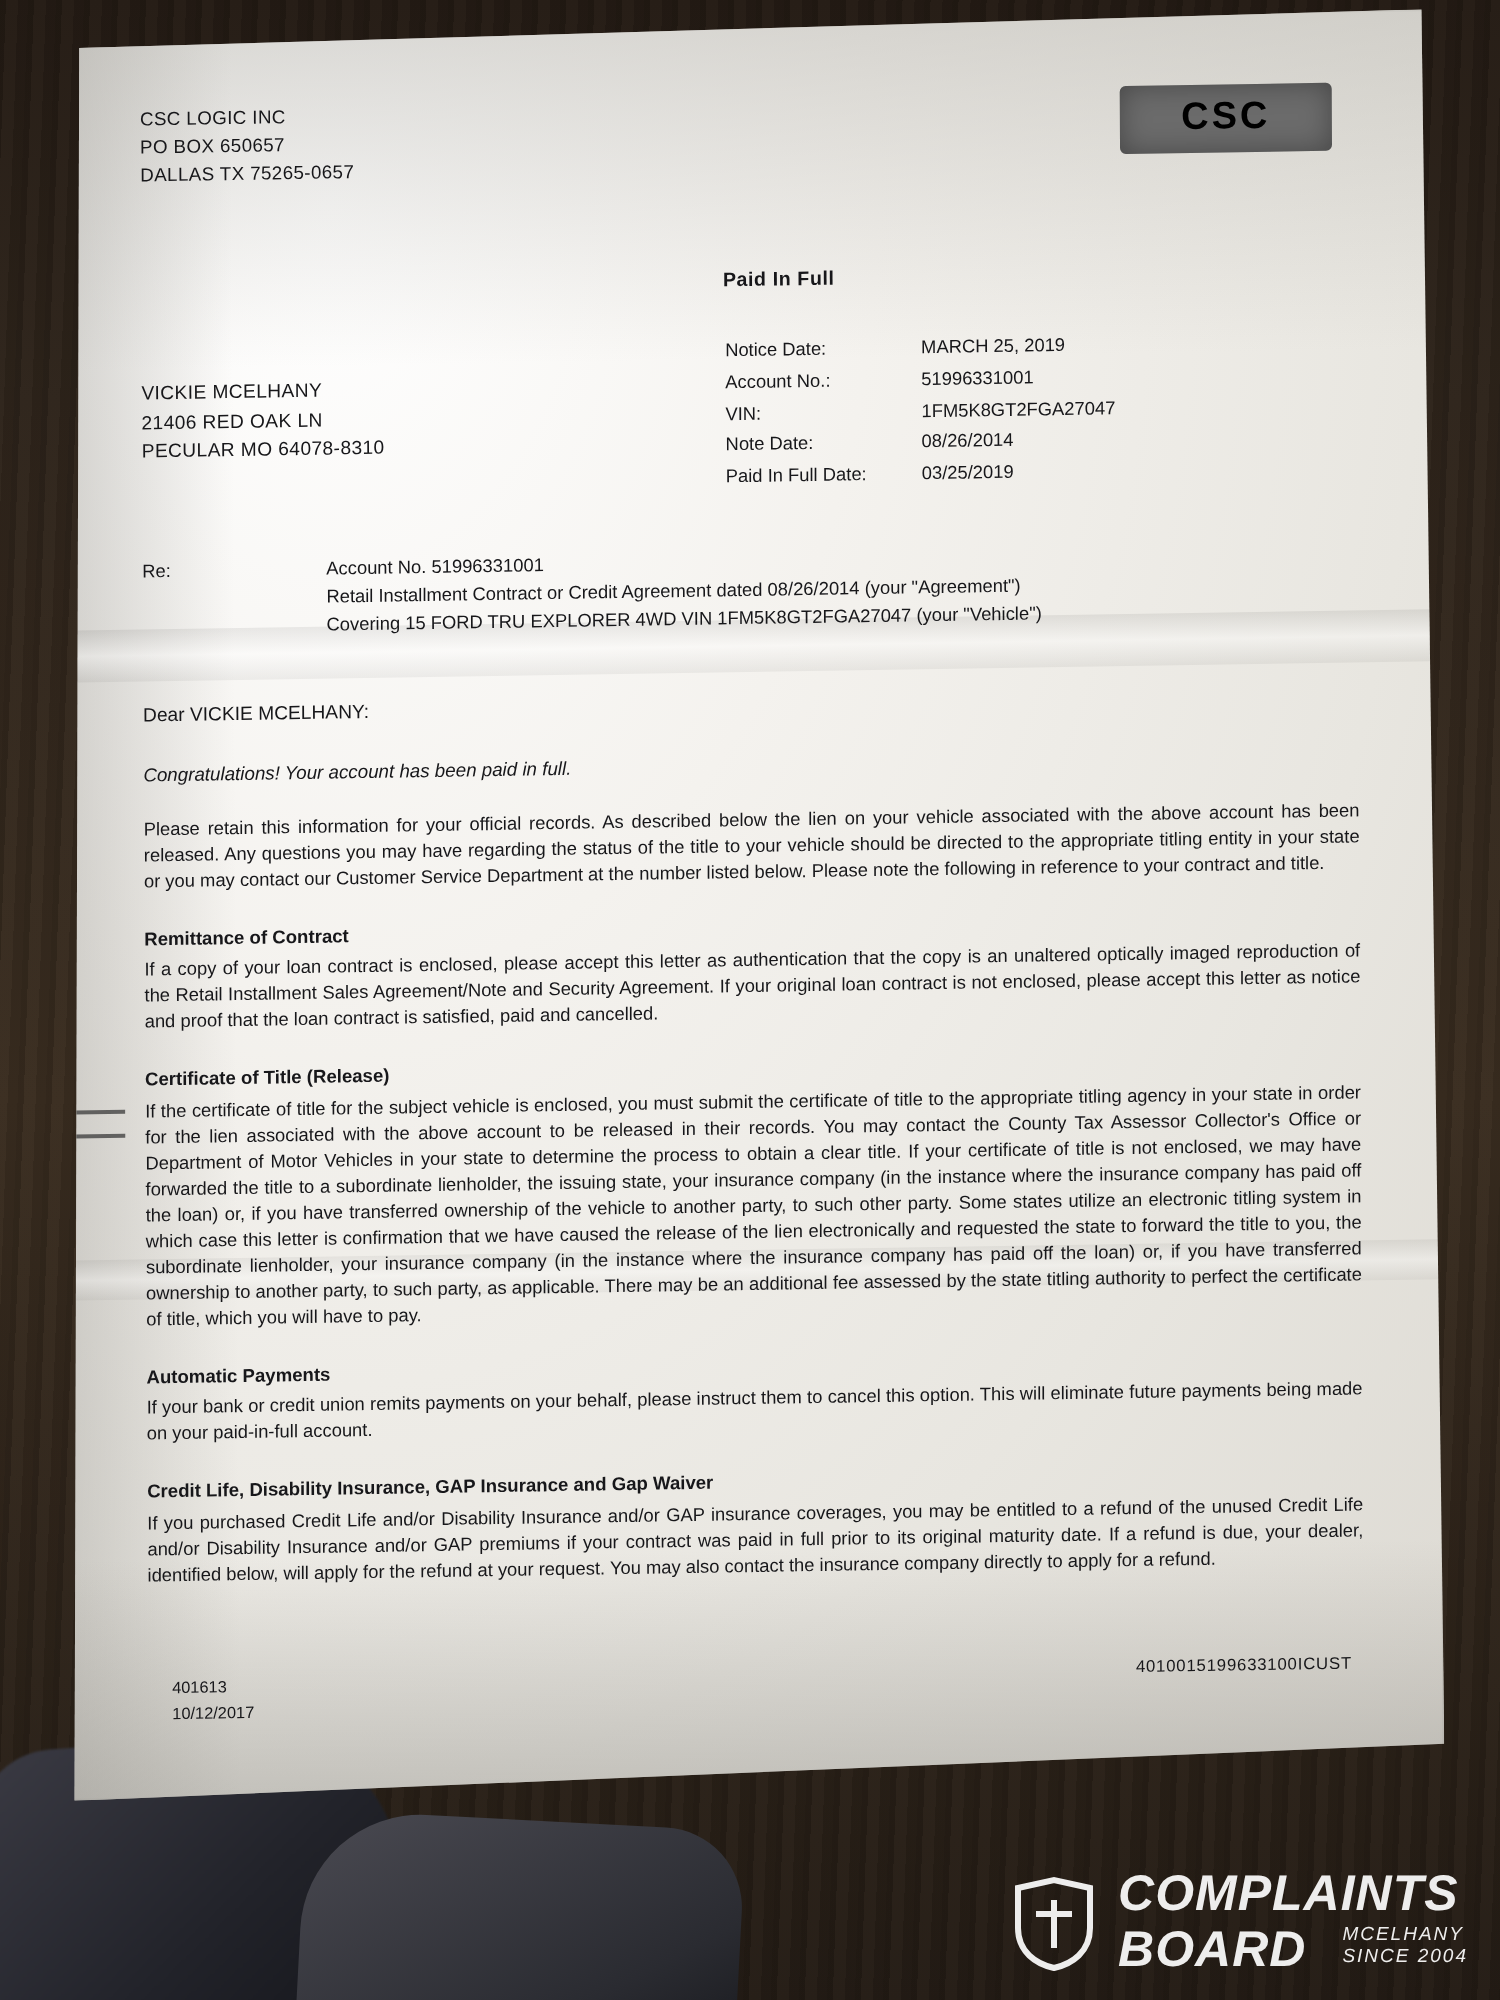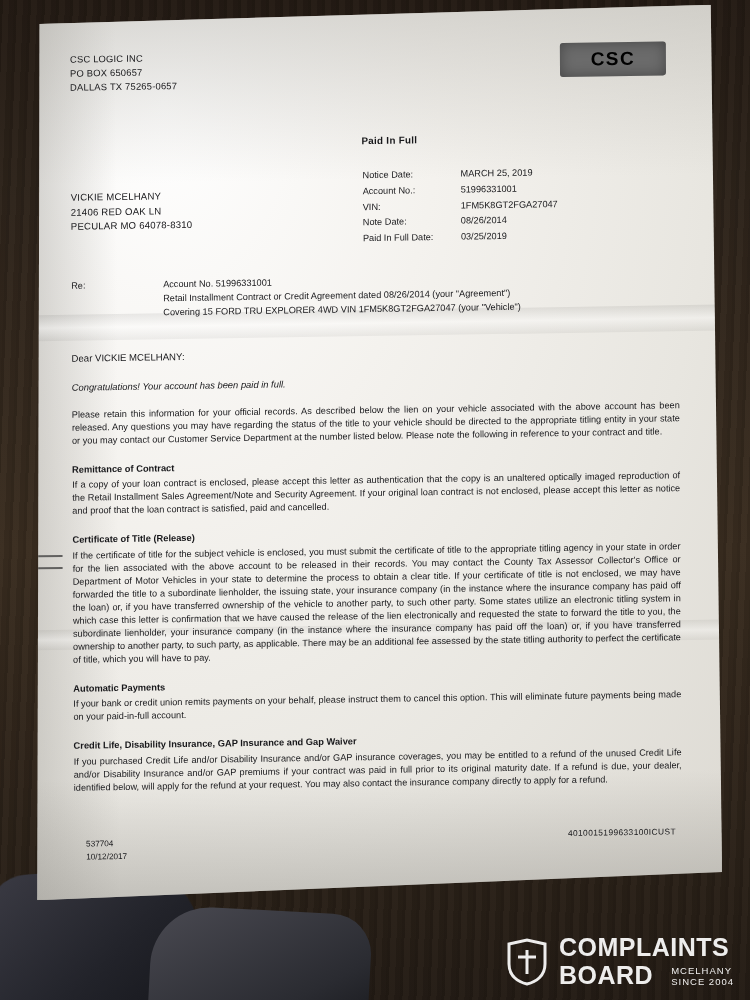--- a/index.html
+++ b/index.html
@@ -210,38 +210,39 @@
 
   
   #watermark {
     position: absolute;
     right: 16px;
     bottom: 12px;
     display: flex;
     align-items: center;
     gap: 10px;
     opacity: .92;
+    font-style: italic;
   }
   #watermark .shield {
     width: 44px; height: 48px;
     position: relative;
   }
   #watermark .wm-text {
     color: #ffffff;
     line-height: 1;
   }
   #watermark .wm-1 {
     font-size: 25px;
     font-weight: bold;
     letter-spacing: .5px;
     display: block;
   }
   #watermark .wm-2row {
     display: flex;
-    align-items: flex-end;
+    align-items: flex-start;
     gap: 18px;
     margin-top: 3px;
   }
   #watermark .wm-2 {
     font-size: 25px;
     font-weight: bold;
     letter-spacing: .5px;
   }
   #watermark .wm-sub {
     font-size: 9.5px;
@@ -334,21 +335,21 @@
       <div class="sec-body">If the certificate of title for the subject vehicle is enclosed, you must submit the certificate of title to the appropriate titling agency in your state in order for the lien associated with the above account to be released in their records. You may contact the County Tax Assessor Collector's Office or Department of Motor Vehicles in your state to determine the process to obtain a clear title. If your certificate of title is not enclosed, we may have forwarded the title to a subordinate lienholder, the issuing state, your insurance company (in the instance where the insurance company has paid off the loan) or, if you have transferred ownership of the vehicle to another party, to such other party. Some states utilize an electronic titling system in which case this letter is confirmation that we have caused the release of the lien electronically and requested the state to forward the title to you, the subordinate lienholder, your insurance company (in the instance where the insurance company has paid off the loan) or, if you have transferred ownership to another party, to such party, as applicable. There may be an additional fee assessed by the state titling authority to perfect the certificate of title, which you will have to pay.</div>
 
       <div class="sec-title">Automatic Payments</div>
       <div class="sec-body">If your bank or credit union remits payments on your behalf, please instruct them to cancel this option. This will eliminate future payments being made on your paid-in-full account.</div>
 
       <div class="sec-title">Credit Life, Disability Insurance, GAP Insurance and Gap Waiver</div>
       <div class="sec-body">If you purchased Credit Life and/or Disability Insurance and/or GAP insurance coverages, you may be entitled to a refund of the unused Credit Life and/or Disability Insurance and/or GAP premiums if your contract was paid in full prior to its original maturity date. If a refund is due, your dealer, identified below, will apply for the refund at your request. You may also contact the insurance company directly to apply for a refund.</div>
 
       <div class="footer-code">4010015199633100ICUST</div>
       <div class="footer-left">
-        <div>537704</div>
+        <div>401613</div>
         <div>10/12/2017</div>
       </div>
 
     </div>
   </div>
 </div>
 
 <div id="watermark">
   <div class="shield">
     <svg width="44" height="48" viewBox="0 0 44 48" xmlns="http://www.w3.org/2000/svg">

